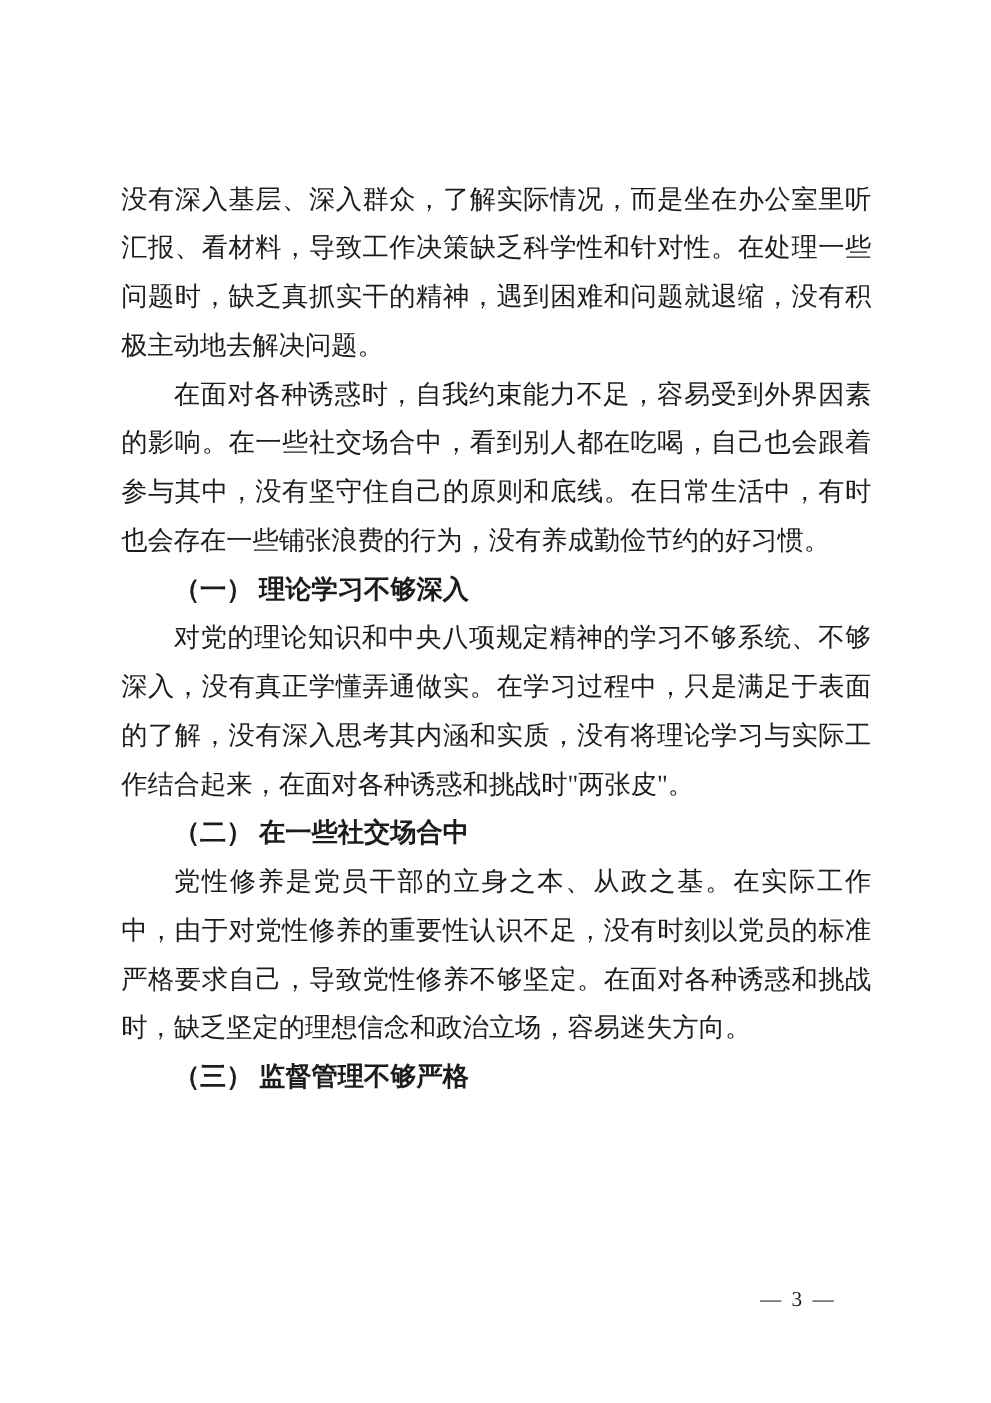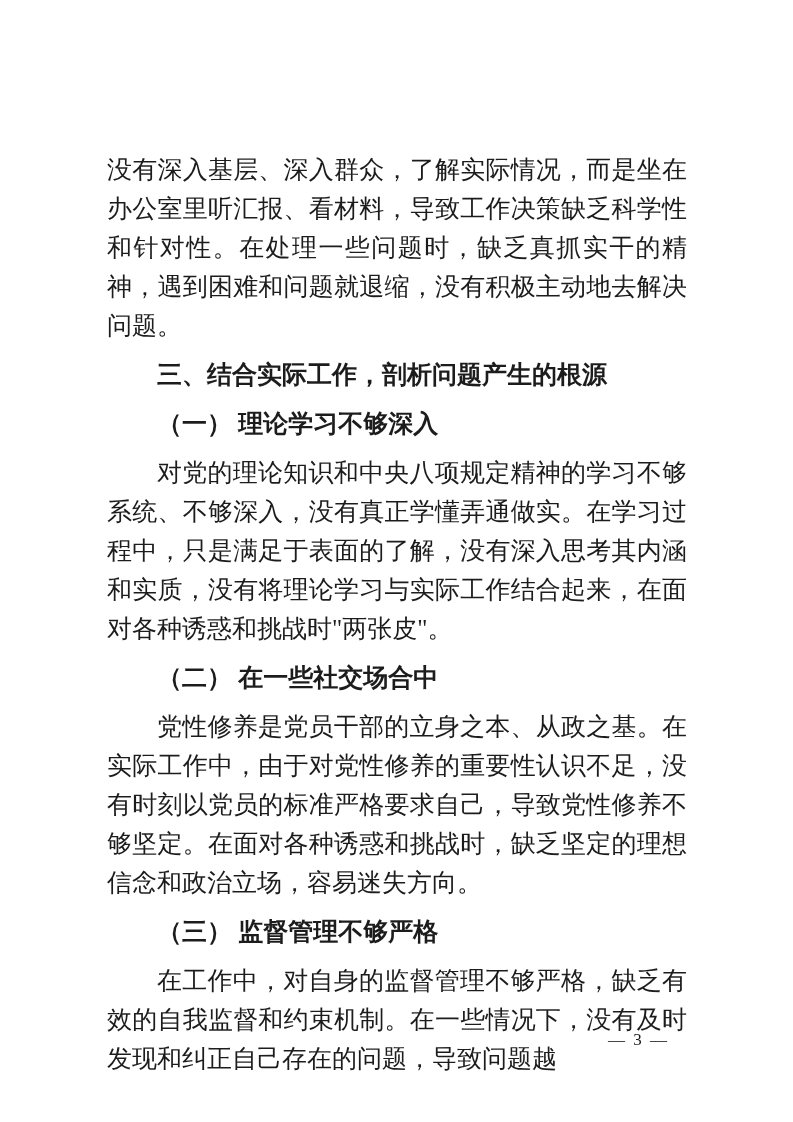--- a/index.html
+++ b/index.html
@@ -20,23 +20,23 @@
   .content {
     position: absolute;
     left: 97px;
     top: 140px;
     width: 600px;
     font-size: 18.6px;
     line-height: 39px;
     text-align: justify;
   }
   .content p, .content h2, .content h3 {
-    margin: 10px;
+    margin: 0;
     padding: 0;
-    font-size: 25px;
+    font-size: 21px;
     line-height: 39px;
   }
   .body-para {
     text-indent: 2em;
     font-weight: 400;
     font-family: "Liberation Serif", serif;
   }
   .body-para.continued {
     text-indent: 0;
   }
@@ -67,25 +67,24 @@
     color: #1c1c1c;
     white-space: nowrap;
   }
 </style>
 </head>
 <body>
 
 <div class="page">
   <div class="content">
     <p class="body-para continued">没有深入基层、深入群众，了解实际情况，而是坐在办公室里听汇报、看材料，导致工作决策缺乏科学性和针对性。在处理一些问题时，缺乏真抓实干的精神，遇到困难和问题就退缩，没有积极主动地去解决问题。</p>
-    <h2 class="section-heading">三、结合实际工作，剖析问题产生的根源</h2>
+    <p class="body-para">在面对各种诱惑时，自我约束能力不足，容易受到外界因素的影响。在一些社交场合中，看到别人都在吃喝，自己也会跟着参与其中，没有坚守住自己的原则和底线。在日常生活中，有时也会存在一些铺张浪费的行为，没有养成勤俭节约的好习惯。</p>
     <h3 class="sub-heading">（一） 理论学习不够深入</h3>
     <p class="body-para">对党的理论知识和中央八项规定精神的学习不够系统、不够深入，没有真正学懂弄通做实。在学习过程中，只是满足于表面的了解，没有深入思考其内涵和实质，没有将理论学习与实际工作结合起来，在面对各种诱惑和挑战时"两张皮"。</p>
     <h3 class="sub-heading">（二） 在一些社交场合中</h3>
     <p class="body-para">党性修养是党员干部的立身之本、从政之基。在实际工作中，由于对党性修养的重要性认识不足，没有时刻以党员的标准严格要求自己，导致党性修养不够坚定。在面对各种诱惑和挑战时，缺乏坚定的理想信念和政治立场，容易迷失方向。</p>
     <h3 class="sub-heading">（三） 监督管理不够严格</h3>
-    <p class="body-para">在工作中，对自身的监督管理不够严格，缺乏有效的自我监督和约束机制。在一些情况下，没有及时发现和纠正自己存在的问题，导致问题越</p>
   </div>
 
   <div class="footer">
     <span class="page-number">— 3 —</span>
   </div>
 </div>
 
 </body></html>

